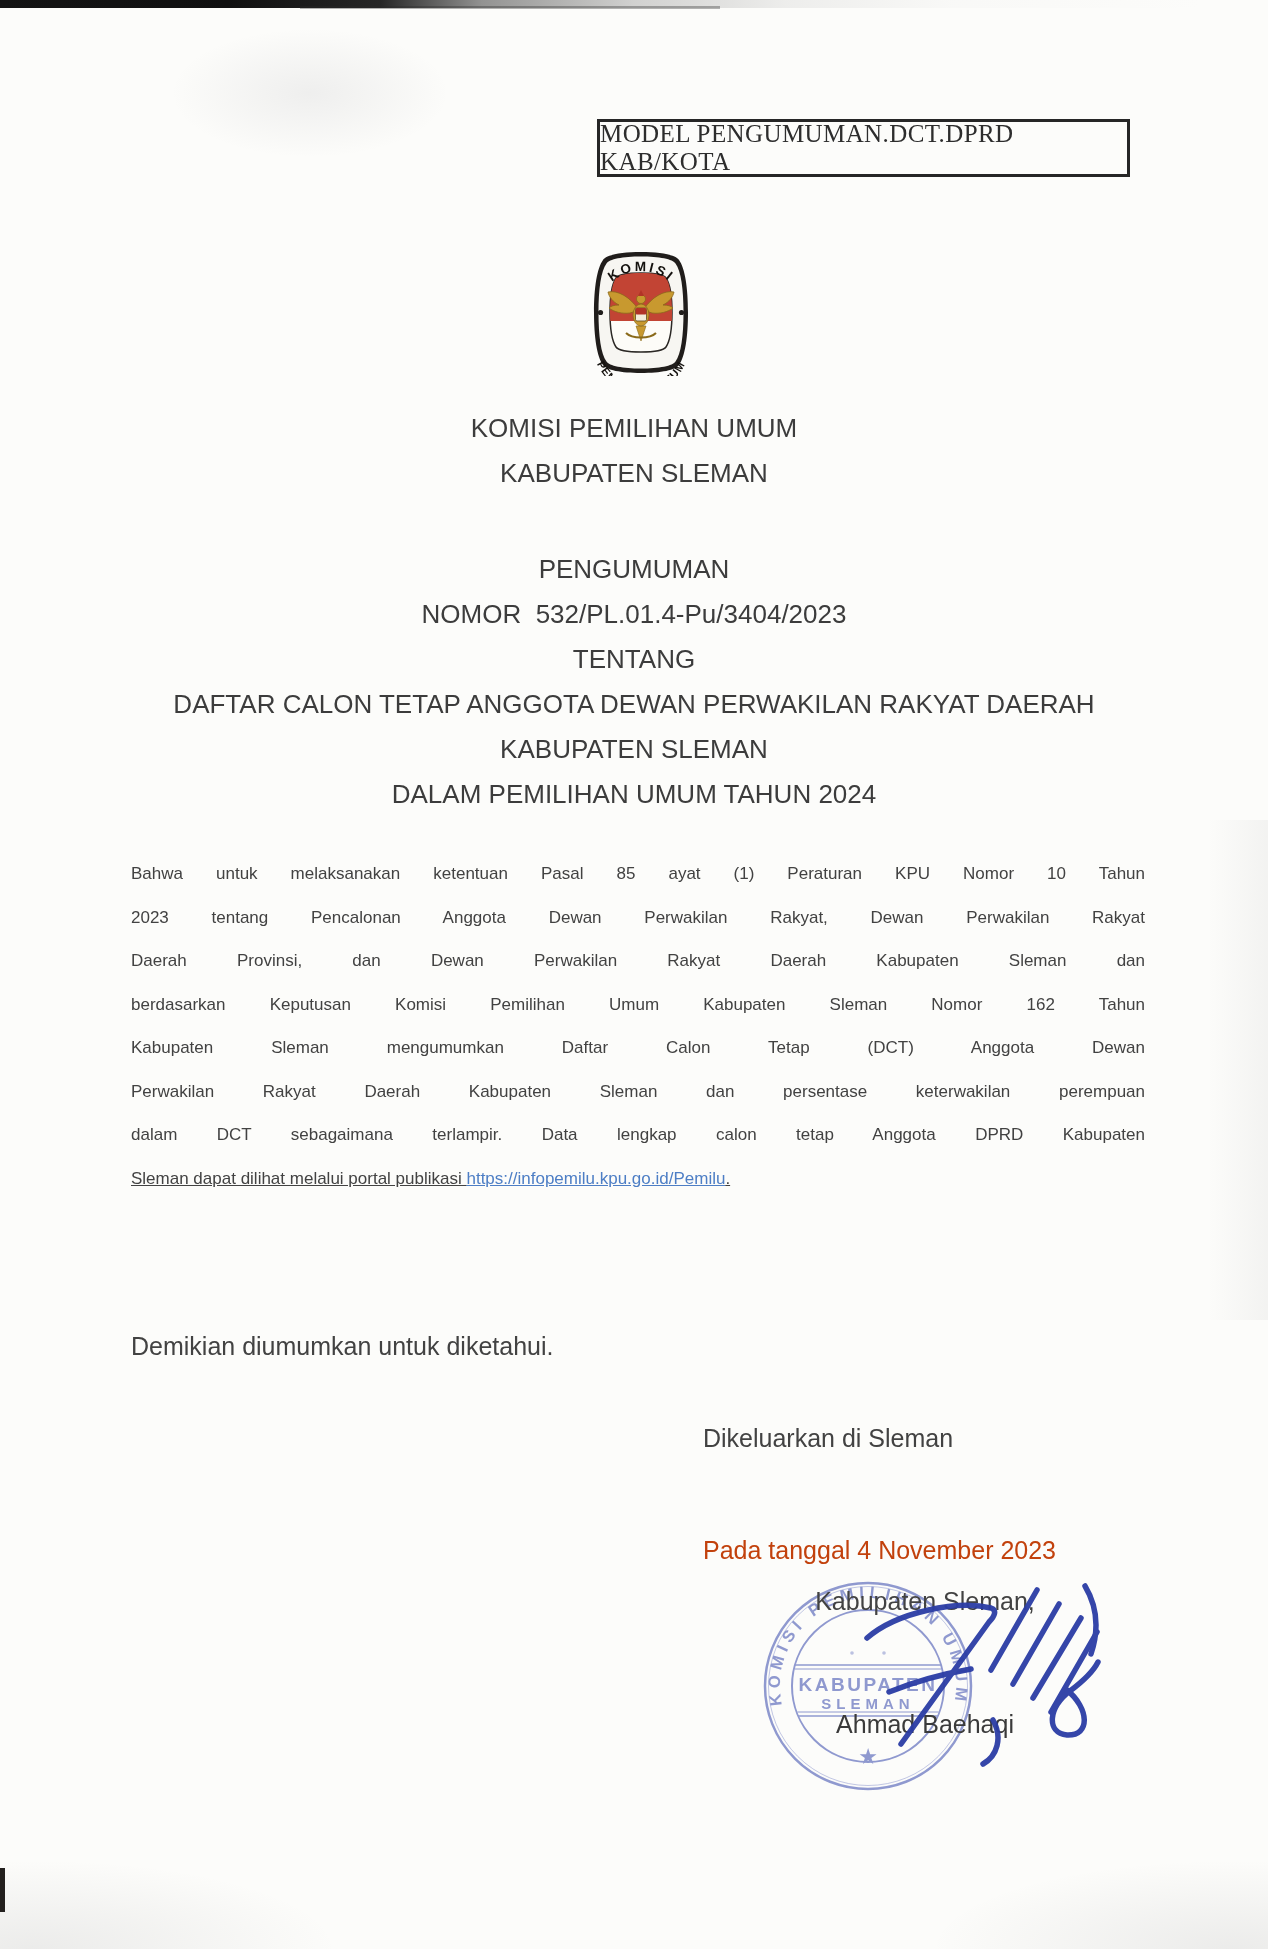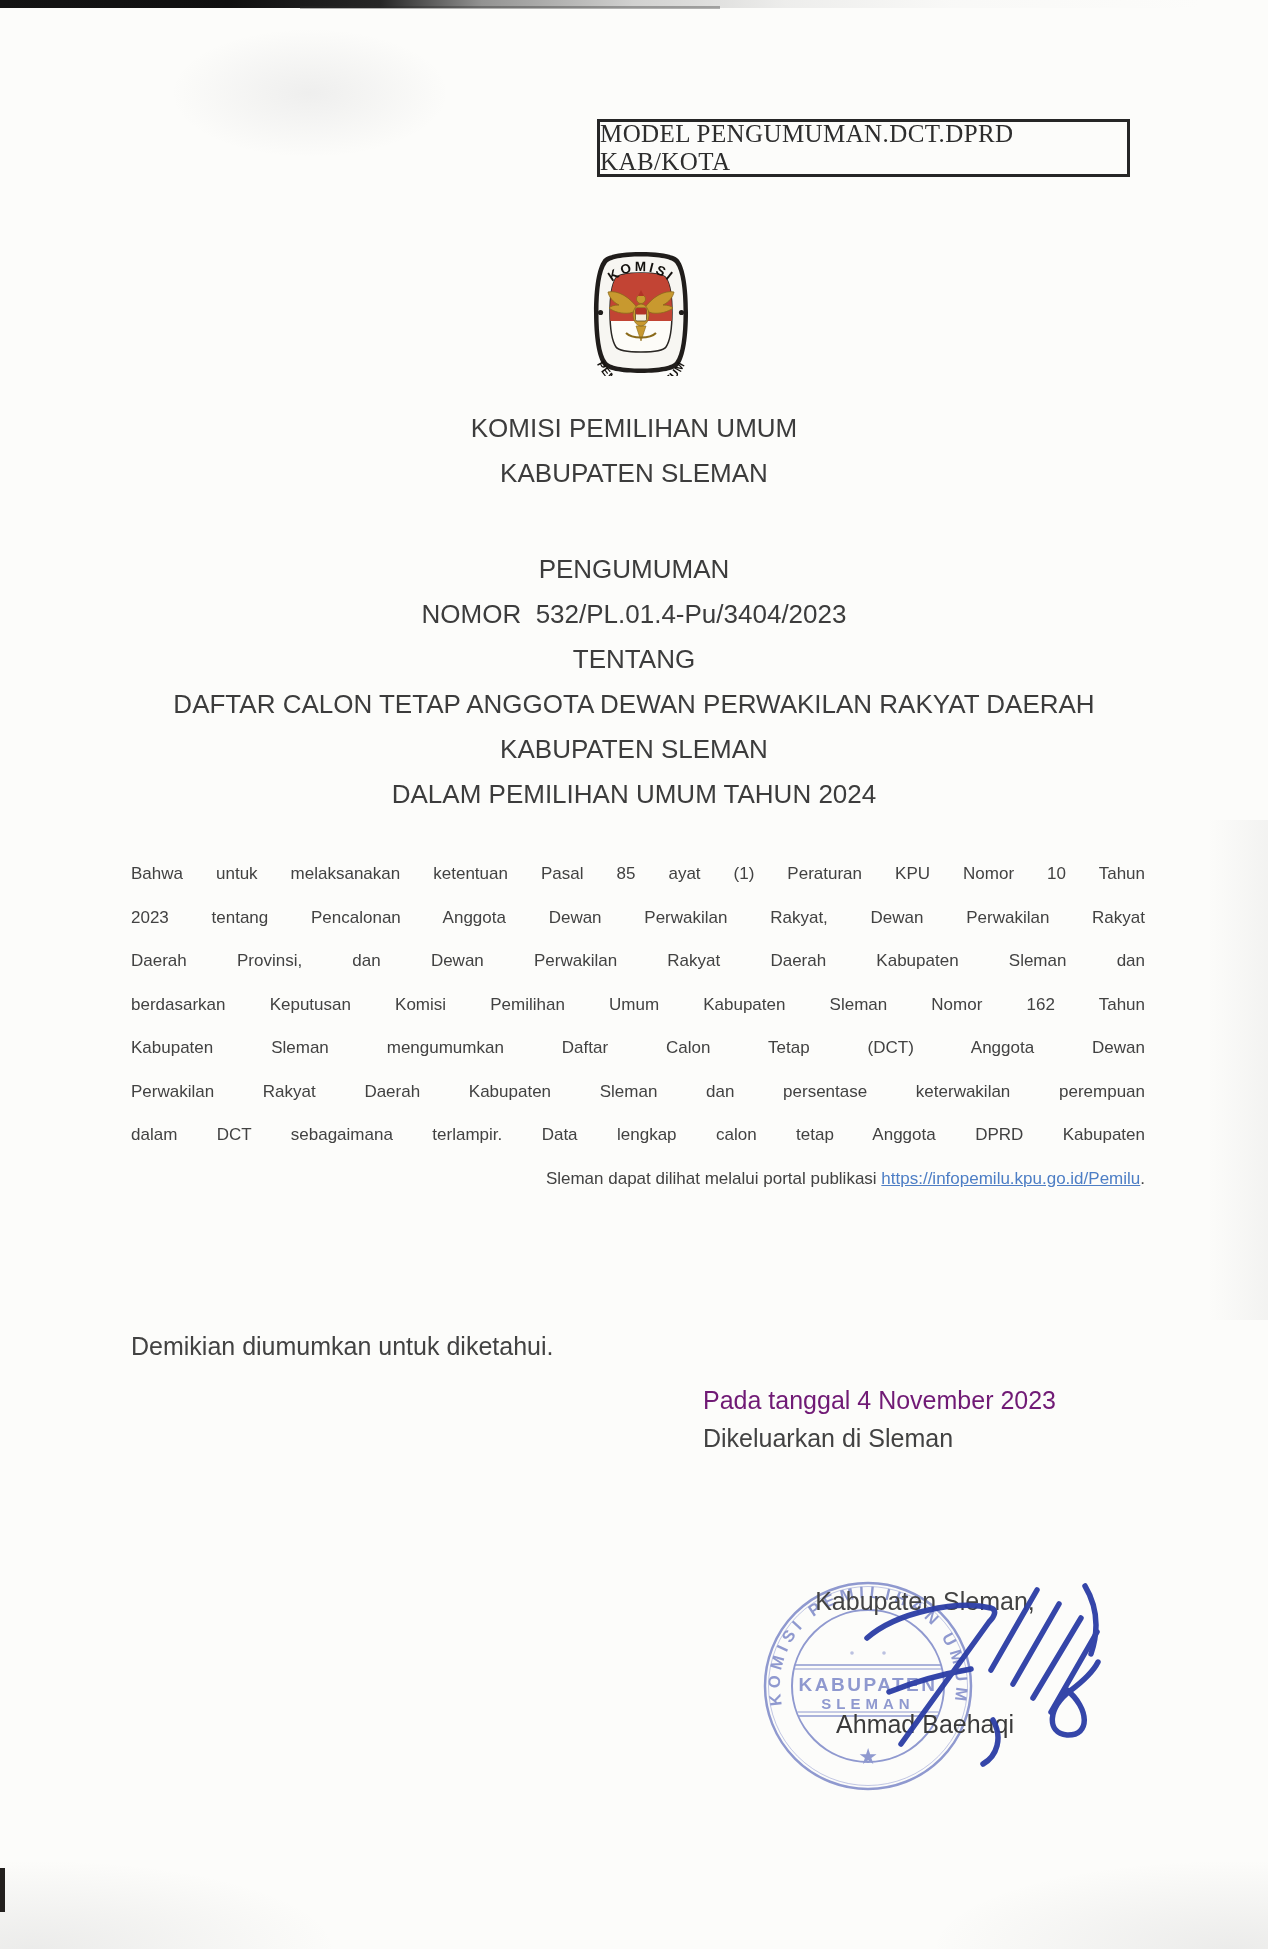--- a/index.html
+++ b/index.html
@@ -30,26 +30,26 @@
   .header-stack{position:absolute;left:127px;top:406px;width:1014px;text-align:center;
     font-size:26px;line-height:45px;color:#3c3c3c;}
   .title-stack{position:absolute;left:127px;top:547px;width:1014px;text-align:center;
     font-size:26px;line-height:45px;color:#3c3c3c;}
   .t-line{white-space:pre;height:45px;}
   
   .body-stack{position:absolute;left:131px;top:852px;width:1014px;font-size:17px;
     line-height:43.5px;color:#424242;}
   .b-line{text-align:justify;text-align-last:justify;height:43.5px;white-space:nowrap;
     text-justify:inter-word;}
-  .b-line-last{text-align:right;height:43.5px;white-space:nowrap;}
+  .b-line-last{text-align:left;height:43.5px;white-space:nowrap;text-decoration:underline;}
   a.portal-link{color:#4d7ec5;text-decoration:underline;text-decoration-color:#4d7ec5;cursor:pointer;}
   .closing-line{position:absolute;left:131px;top:1332px;font-size:25px;color:#424242;}
   
   .issued-place{position:absolute;left:703px;top:1412px;font-size:25px;color:#424242;margin-top:12px;}
-  .issued-date{position:absolute;left:703px;top:1386px;font-size:25px;color:#701a75;}
+  .issued-date{position:absolute;left:703px;top:1536px;font-size:25px;color:#c2410c;}
   
   .sig-title1{position:absolute;left:735px;top:1542px;width:380px;text-align:center;
     font-size:25px;color:#424242;z-index:4;}
   .sig-title2{position:absolute;left:735px;top:1587px;width:380px;text-align:center;
     font-size:25px;color:#424242;z-index:4;}
   .sig-name{position:absolute;left:735px;top:1710px;width:380px;text-align:center;
     font-size:25px;color:#3a3a3a;z-index:4;}
   .kpu-stamp{position:absolute;left:760px;top:1578px;width:216px;height:216px;z-index:2;opacity:.85;}
   .signature-ink{position:absolute;left:845px;top:1572px;width:265px;height:200px;z-index:5;opacity:.95;}
 </style>

